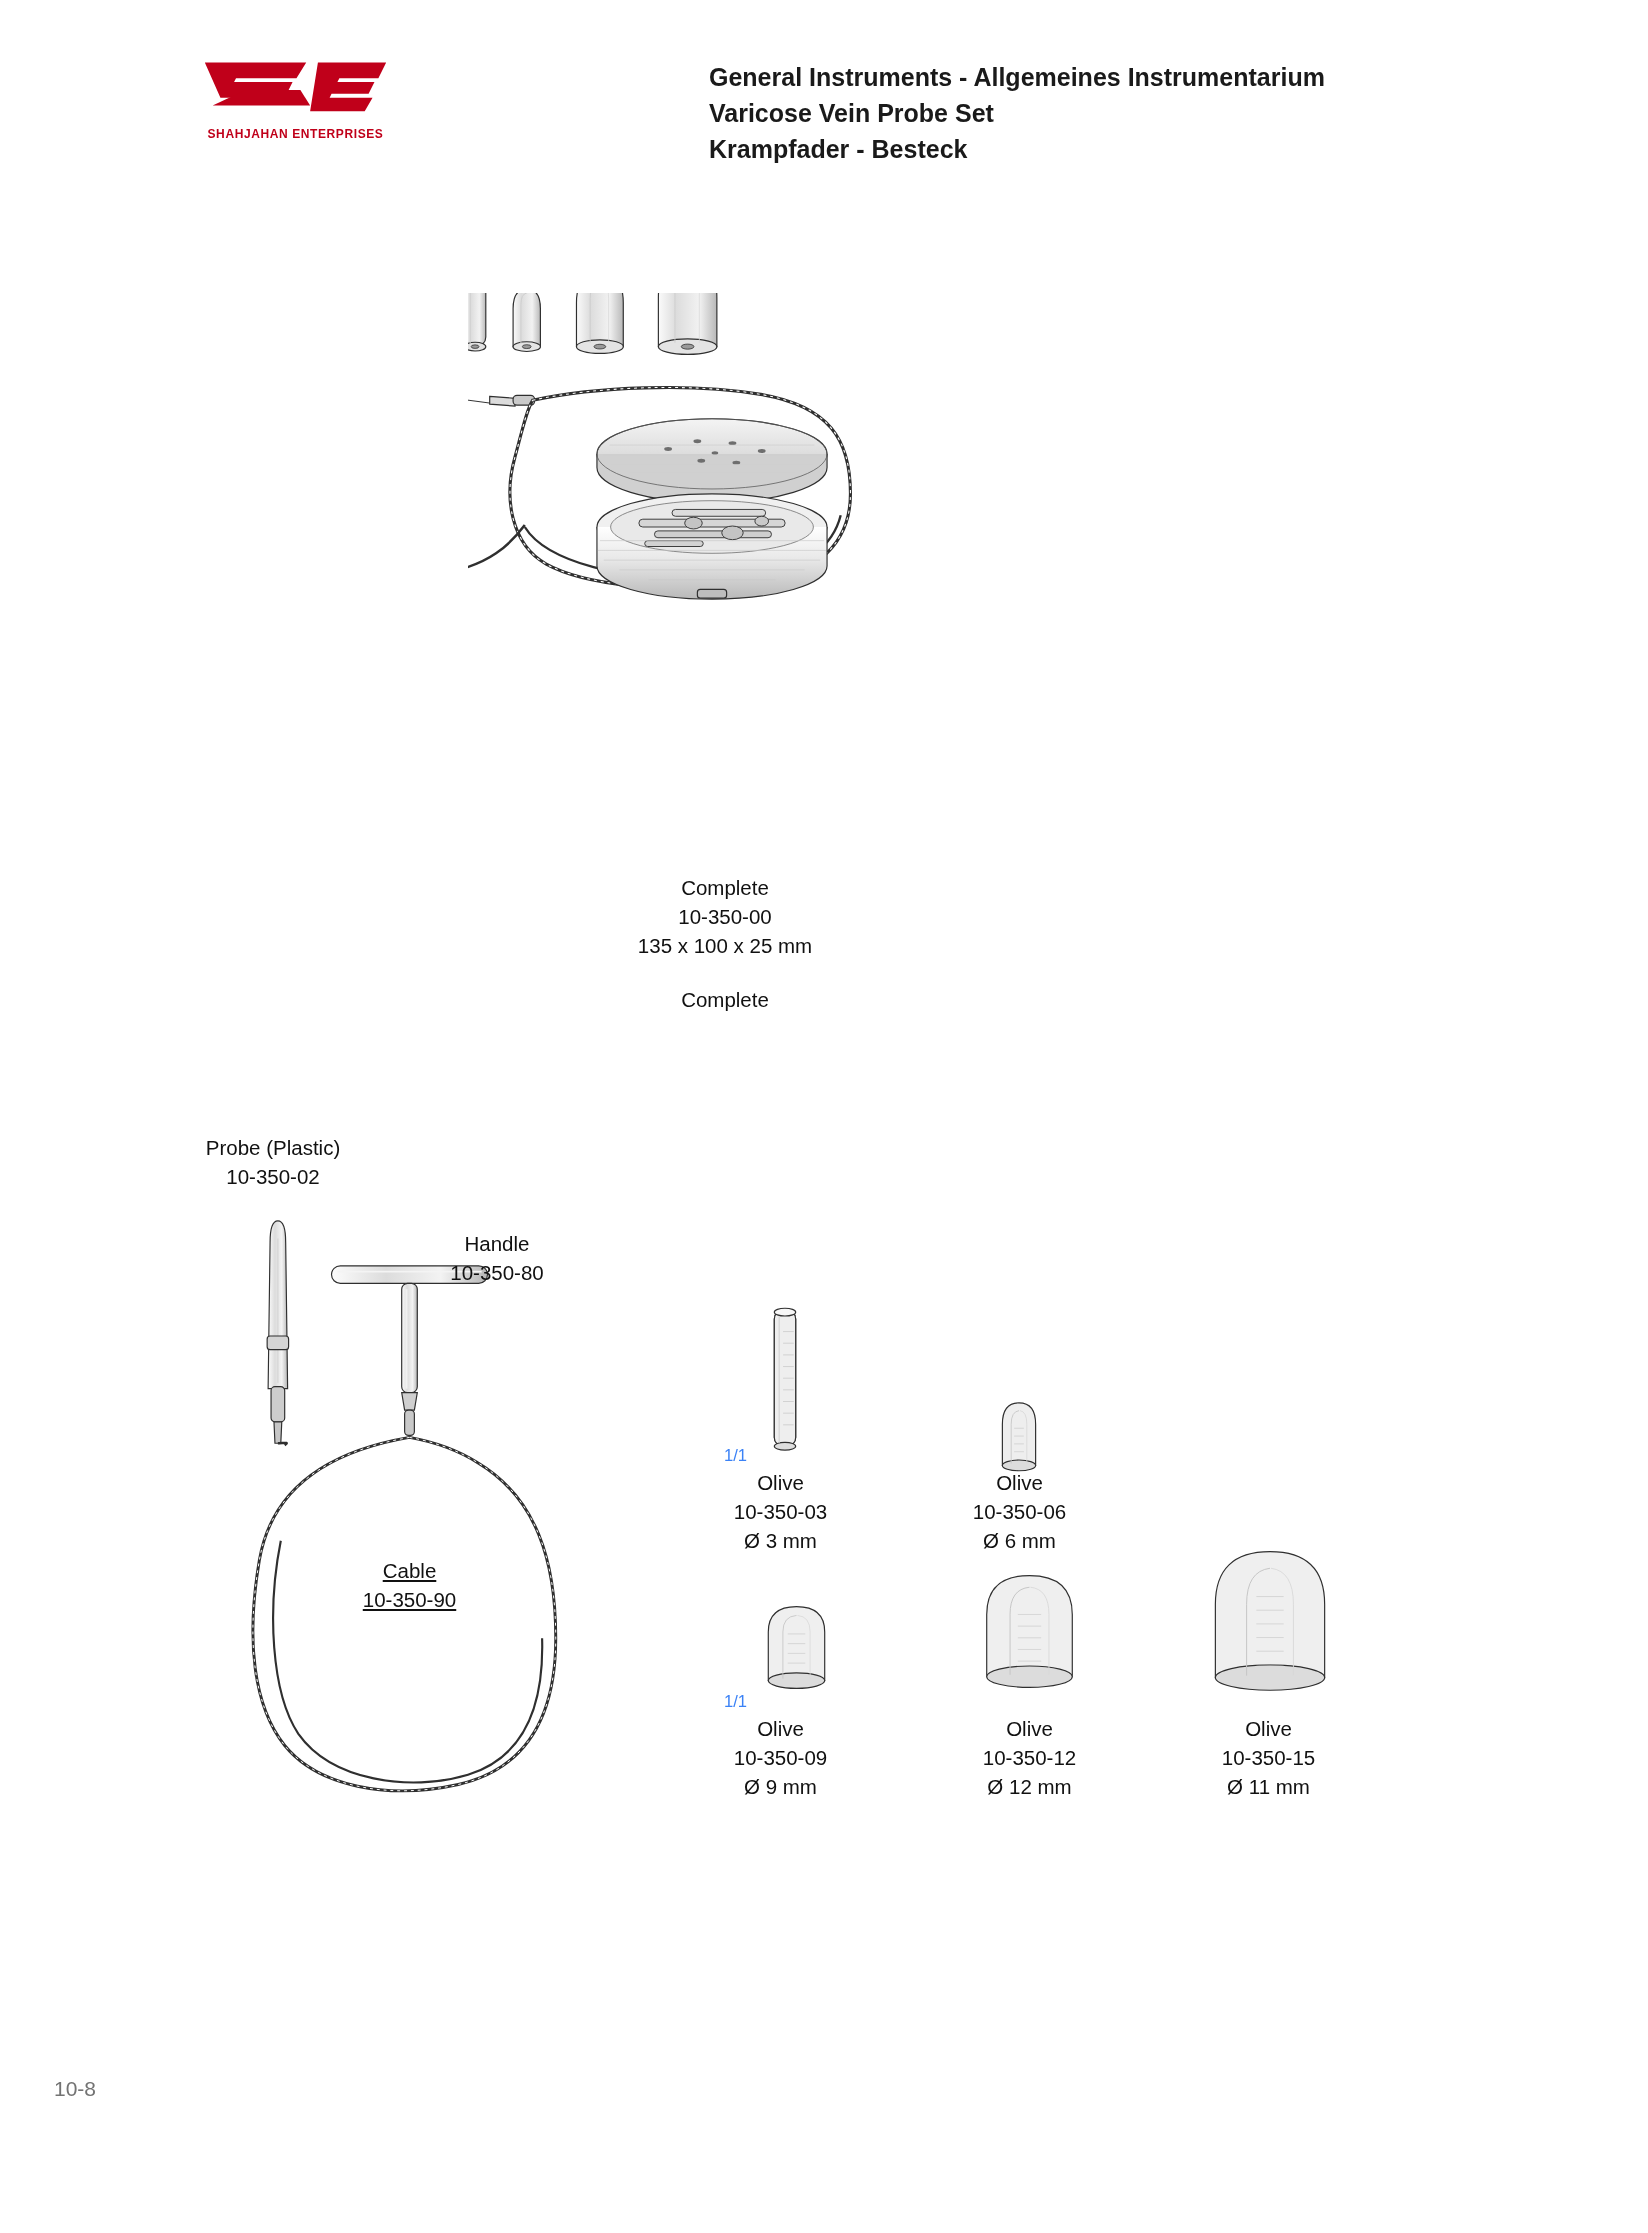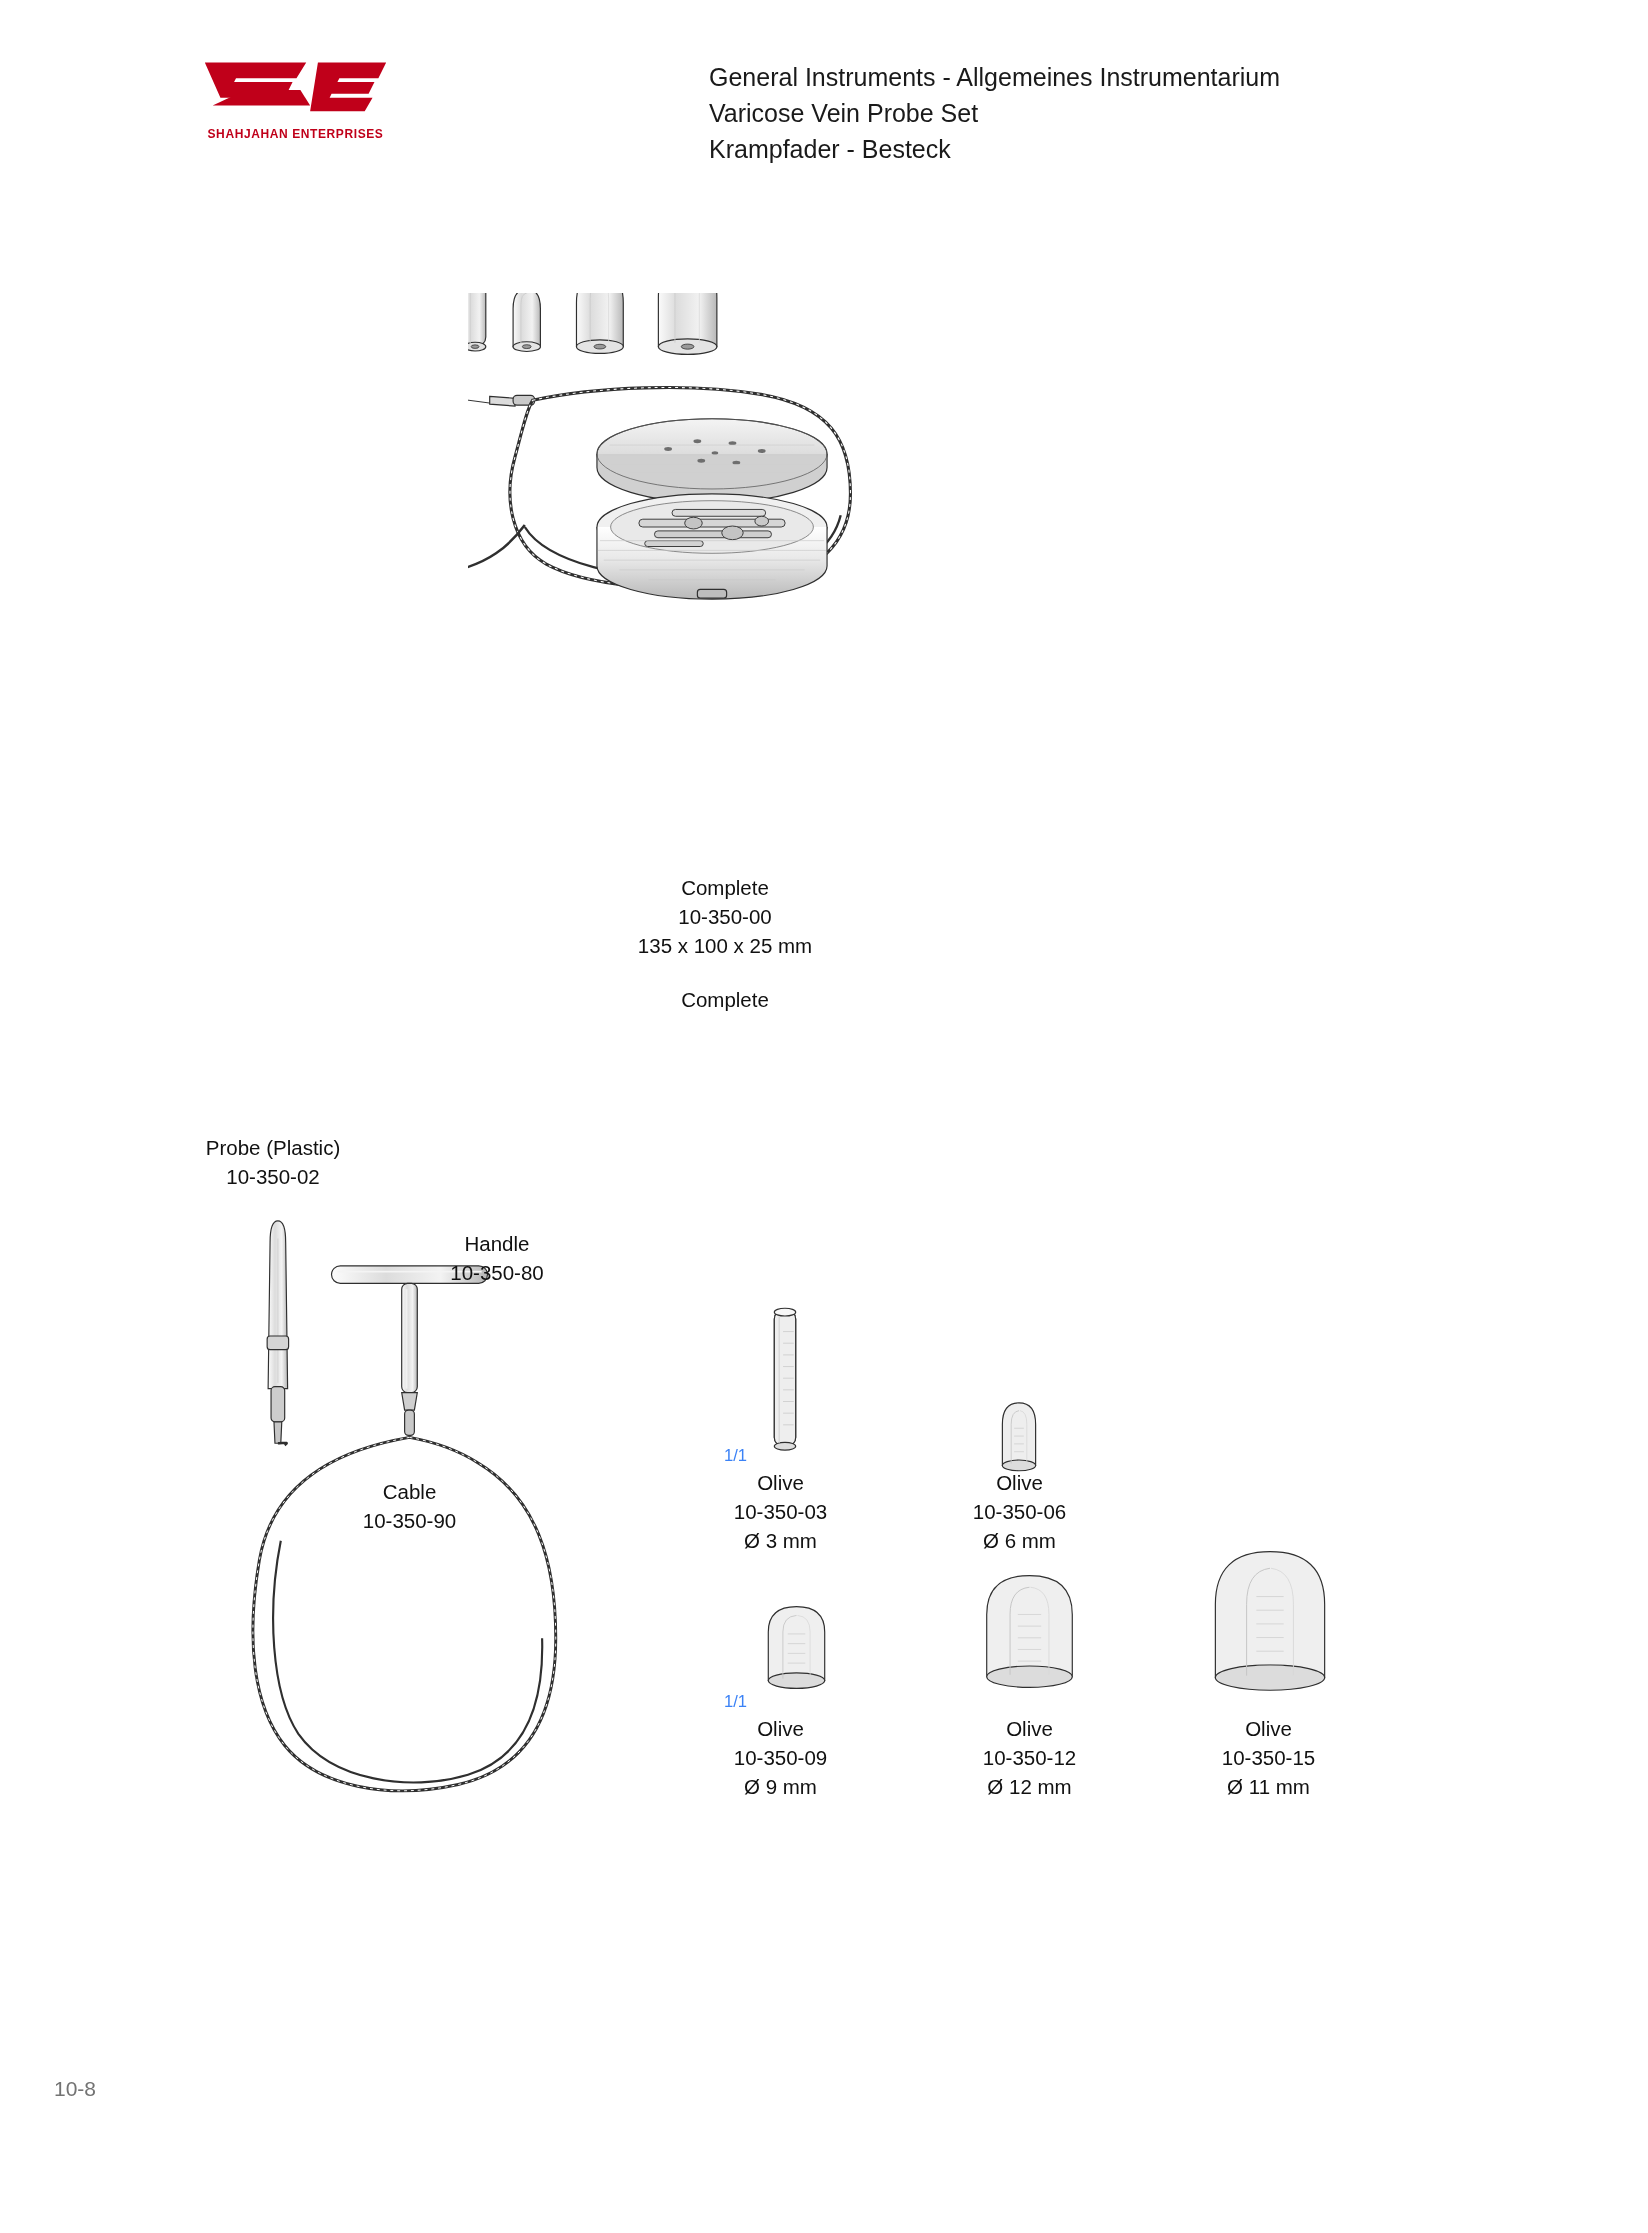--- a/index.html
+++ b/index.html
@@ -47,21 +47,21 @@
 
   .header-text {
     position: absolute;
     left: 709px;
     top: 59px;
     font-size: 25px;
     line-height: 36px;
     color: #1a1a1a;
     white-space: nowrap;
   }
-  .header-text div { font-weight: 400; }
+  .header-text div { font-weight: 700; }
 
   
   .cap {
     position: absolute;
     text-align: center;
     font-size: 20.5px;
     line-height: 29px;
     color: #111;
     white-space: nowrap;
   }
@@ -318,21 +318,21 @@
   <div class="cap" style="left:146px; top:1133px; width:254px;">
     <span class="ln">Probe (Plastic)</span>
     <span class="ln">10-350-02</span>
   </div>
 
   <div class="cap" style="left:380px; top:1229px; width:234px;">
     <span class="ln">Handle</span>
     <span class="ln">10-350-80</span>
   </div>
 
-  <div class="cap" style="left:302px; top:1477px; width:215px;">
+  <div class="cap" style="left:302px; top:1556px; width:215px;text-decoration:underline;">
     <span class="ln">Cable</span>
     <span class="ln">10-350-90</span>
   </div>
 
   <div class="art" style="left:751px; top:1302px;">
     <svg width="68" height="166" viewBox="0 0 70 170">
       <g stroke="#2f2f2f" fill="none" stroke-width="1.2">
         <rect x="24" y="8" width="22" height="140" rx="9" fill="url(#metalH)"></rect>
         <rect x="24" y="8" width="22" height="140" rx="9" fill="#eeeeee" stroke="#2f2f2f"></rect>
         <ellipse cx="35" cy="10" rx="11" ry="4" fill="#f7f7f7" stroke="#2f2f2f"></ellipse>

